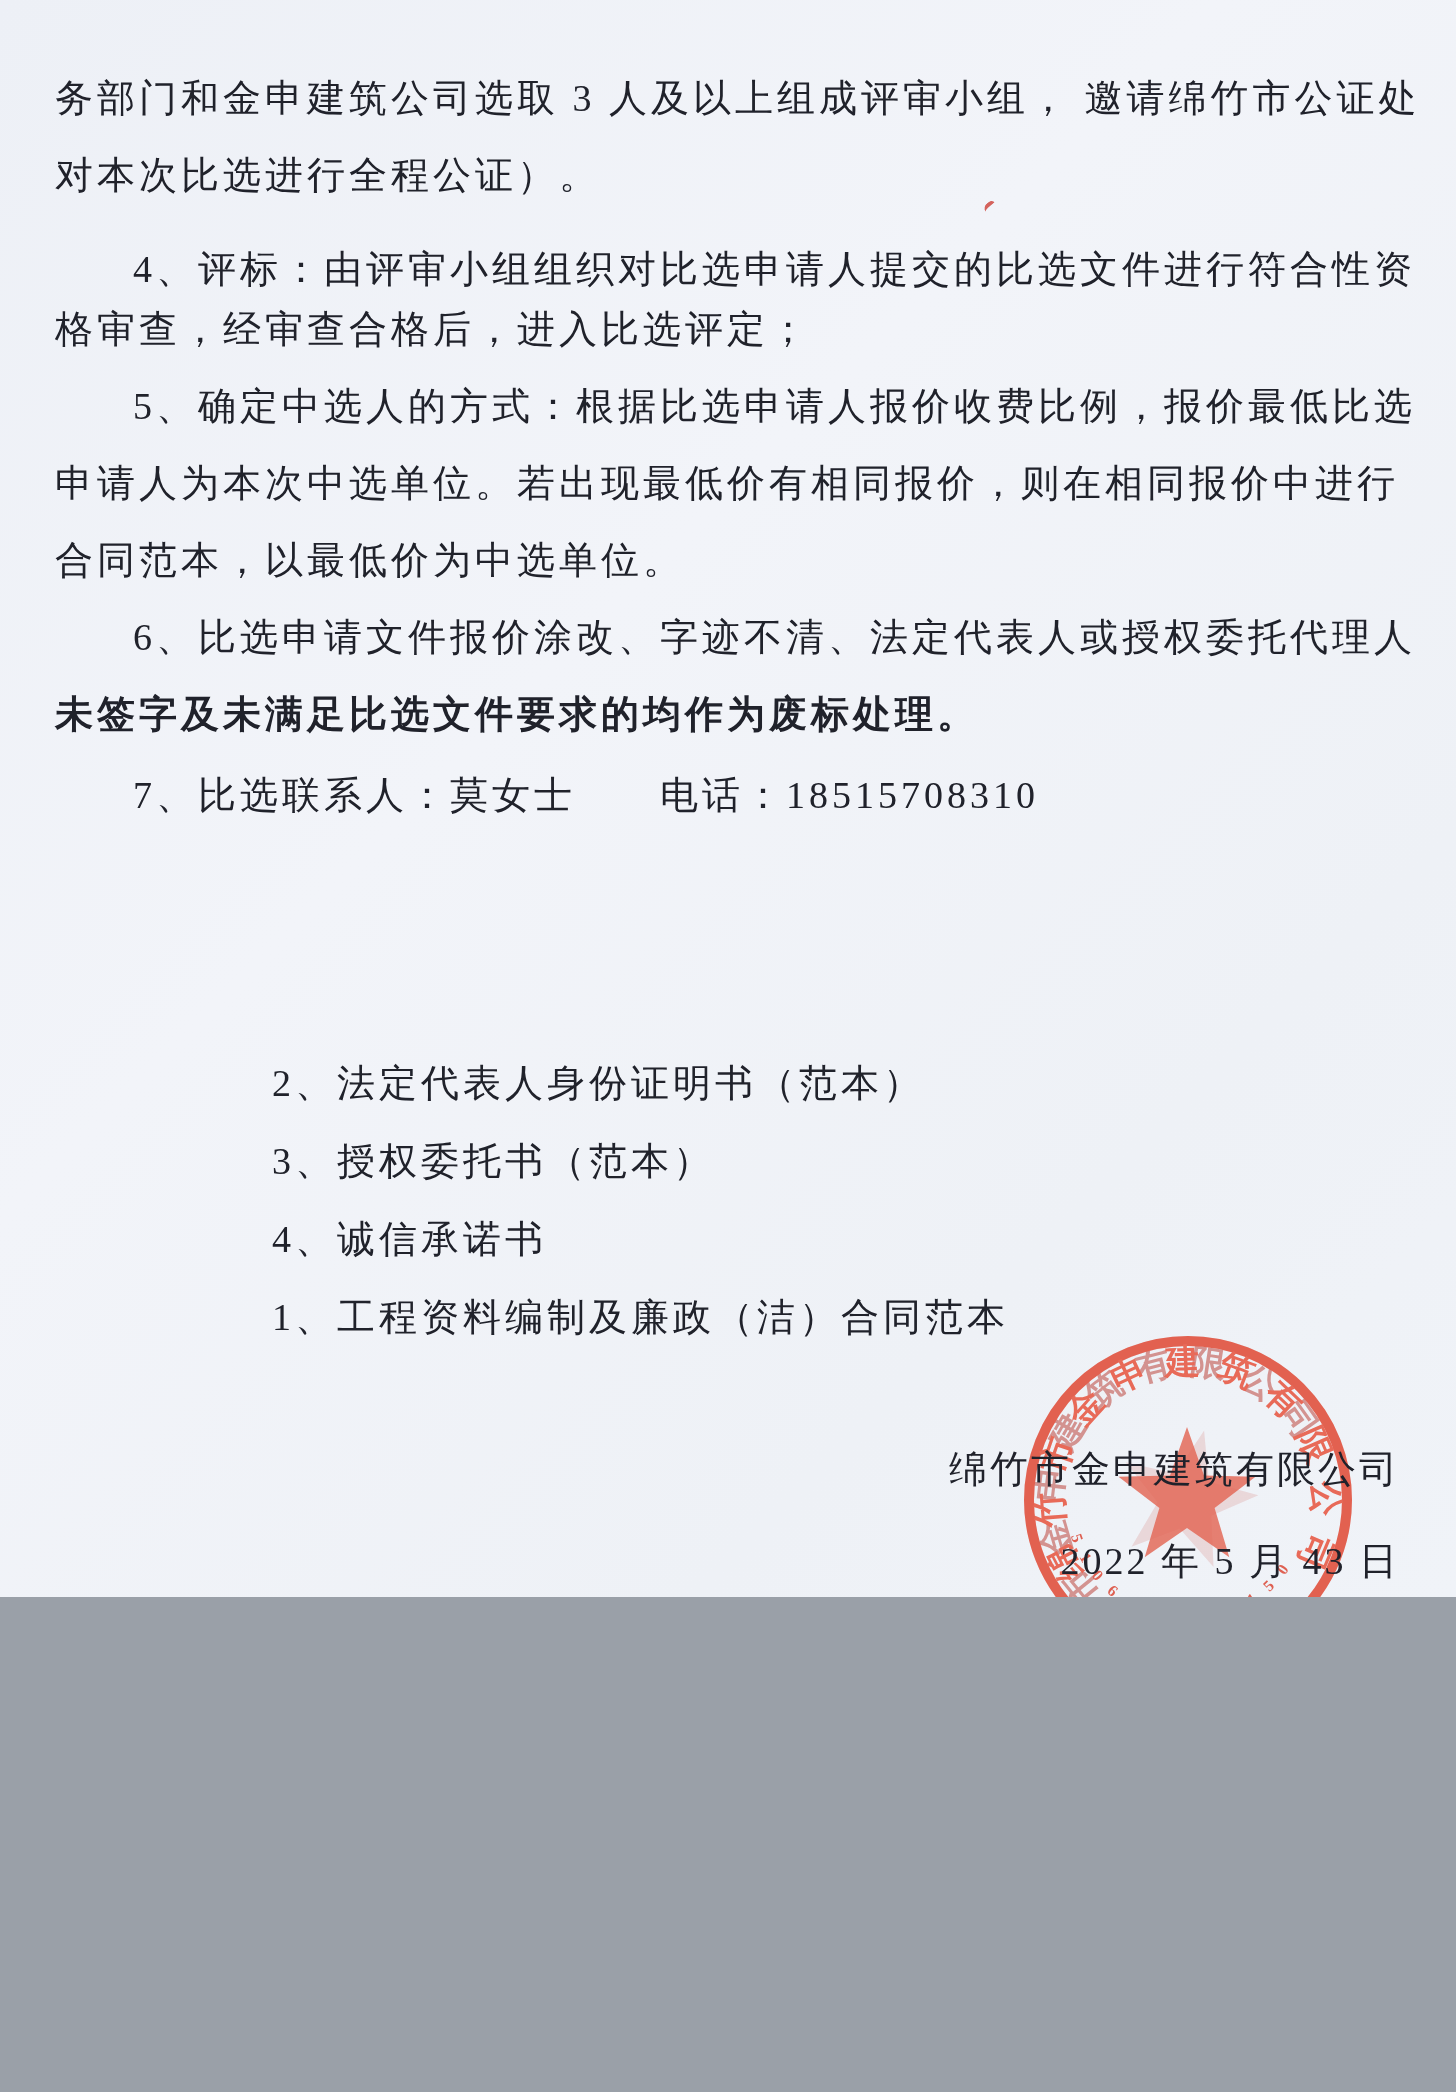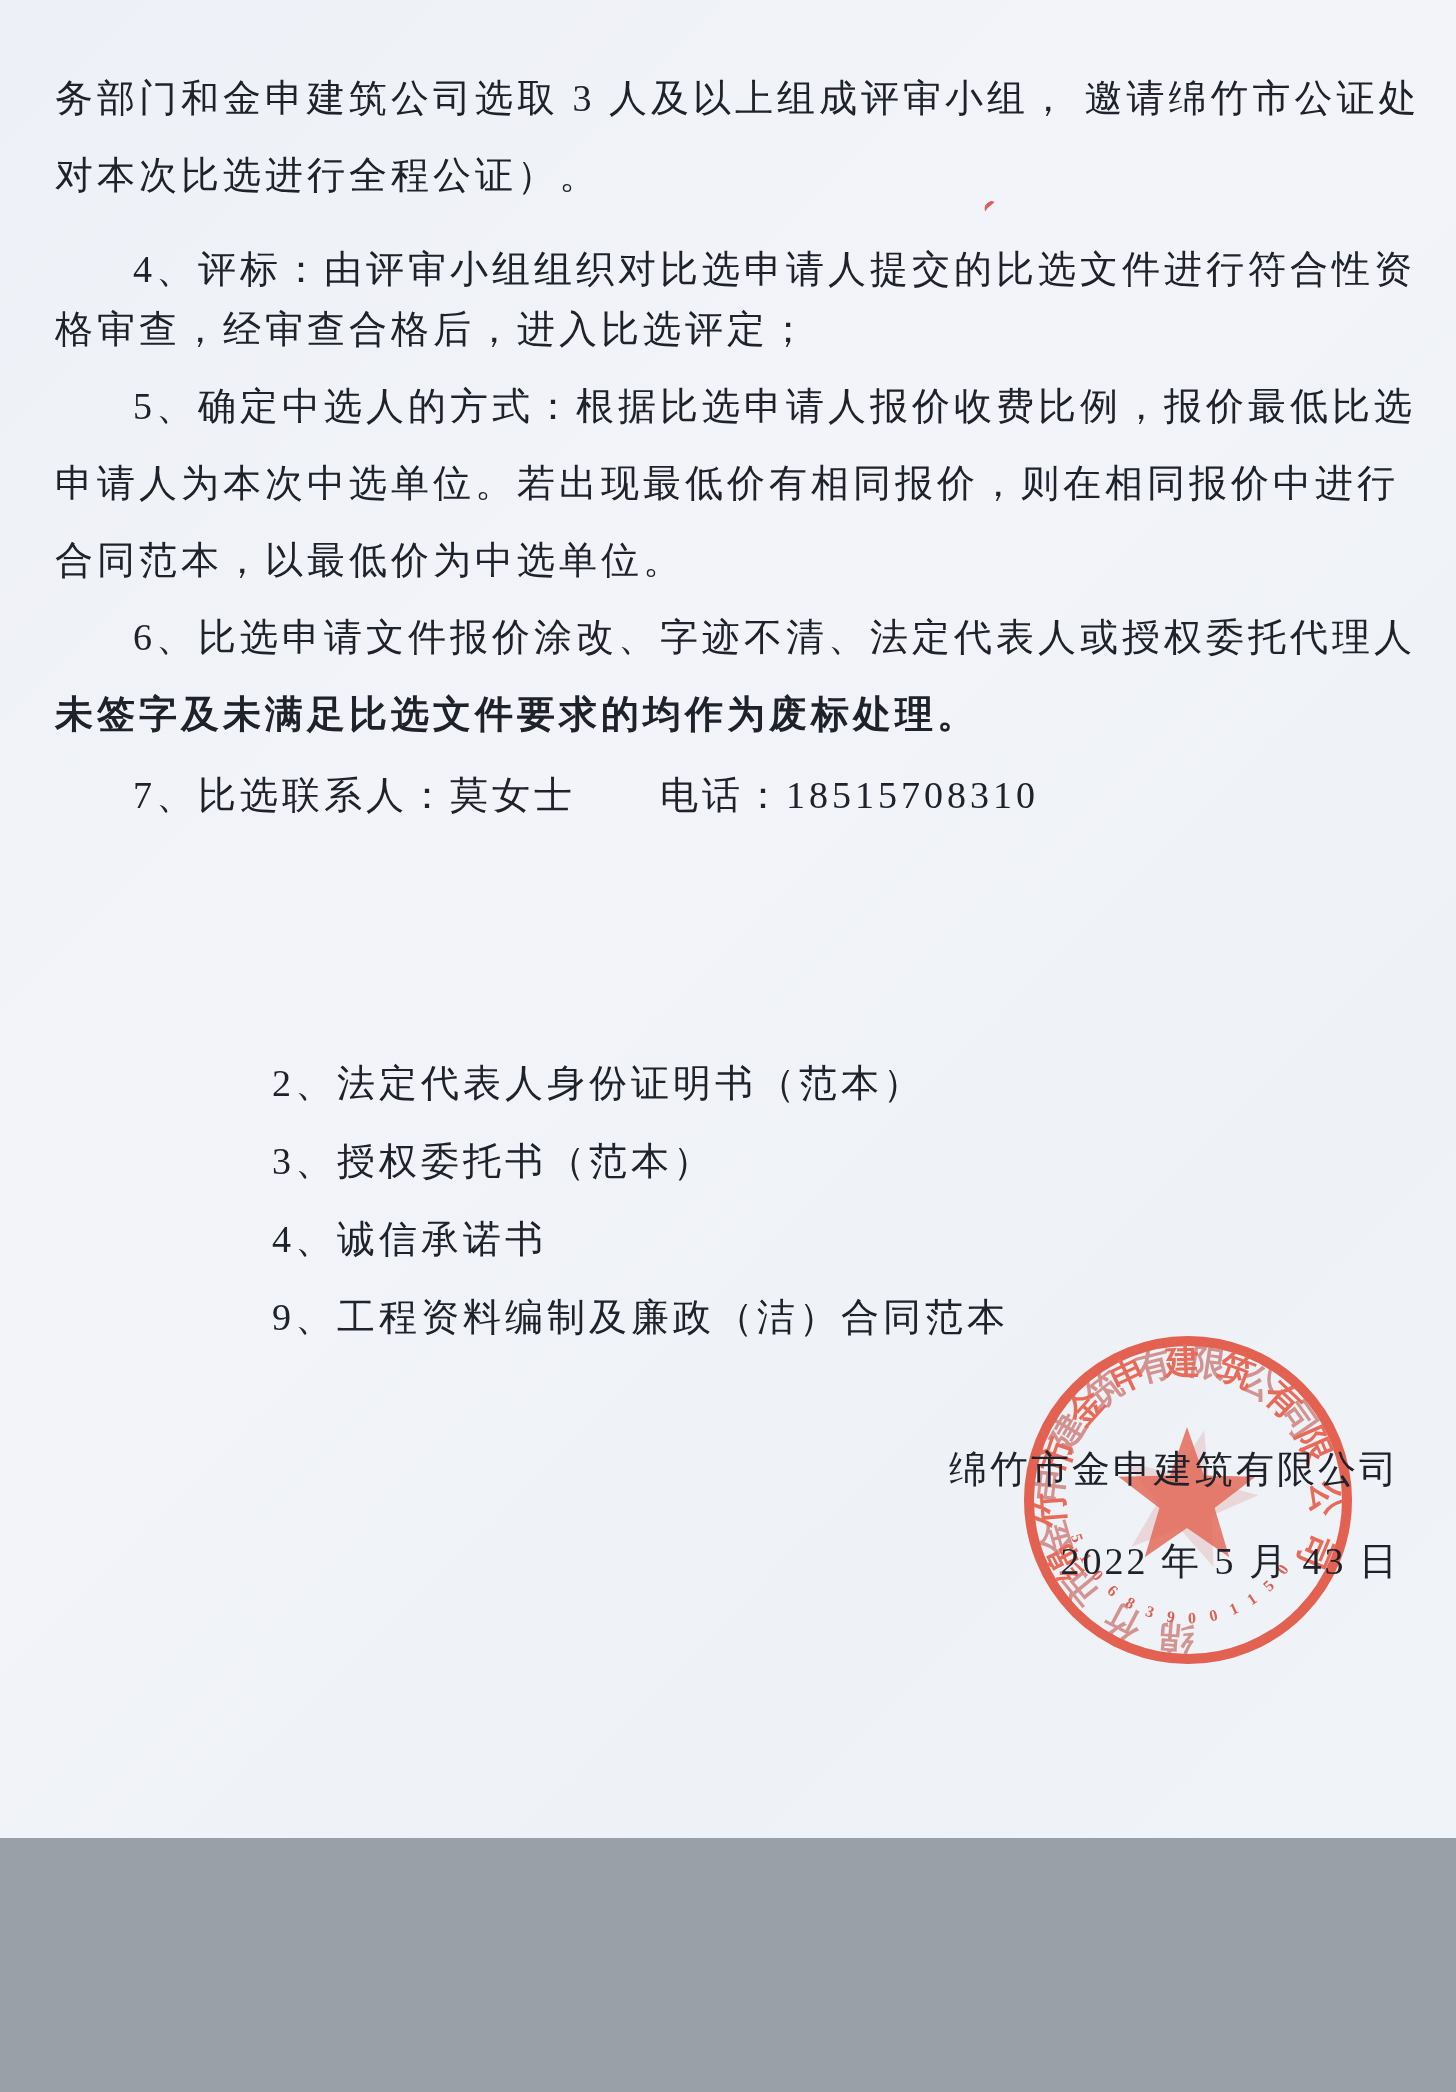--- a/index.html
+++ b/index.html
@@ -1,18 +1,18 @@
 <!DOCTYPE html>
 <html><head>
 <meta charset="utf-8">
 <style>
   html,body{margin:0;padding:0;background:#9aa0a8;}
   .page{
     position:relative;
-    width:1456px;height:1838px;
+    width:1456px;height:1597px;
     margin:0 auto;
     background:linear-gradient(135deg,#edf0f6 0%,#f2f4f9 40%,#eef1f6 75%,#f0f3f8 100%);
     font-family:"Liberation Serif","DejaVu Serif",serif;
     color:#20222b;
     overflow:hidden;
   }
   .line{
     position:absolute;
     font-size:38px;
     letter-spacing:4px;
@@ -63,21 +63,21 @@
   <div class="line" style="left:133px;top:383px;">5、确定中选人的方式：根据比选申请人报价收费比例，报价最低比选</div>
   <div class="line" style="left:55px;top:460px;">申请人为本次中选单位。若出现最低价有相同报价，则在相同报价中进行</div>
   <div class="line" style="left:55px;top:537px;">合同范本，以最低价为中选单位。</div>
   <div class="line" style="left:133px;top:614px;">6、比选申请文件报价涂改、字迹不清、法定代表人或授权委托代理人</div>
   <div class="line" style="left:55px;top:691px;font-weight:bold;">未签字及未满足比选文件要求的均作为废标处理。</div>
   <div class="line" style="left:133px;top:772px;">7、比选联系人：莫女士　　电话：18515708310</div>
 
   <div class="line" style="left:272px;top:1060px;">2、法定代表人身份证明书（范本）</div>
   <div class="line" style="left:272px;top:1138px;">3、授权委托书（范本）</div>
   <div class="line" style="left:272px;top:1216px;">4、诚信承诺书</div>
-  <div class="line" style="left:272px;top:1294px;">9、工程资料编制及廉政（洁）合同范本</div>
+  <div class="line" style="left:272px;top:1294px;">1、工程资料编制及廉政（洁）合同范本</div>
 
   <svg class="seal" width="352" height="352" viewBox="0 0 352 352" aria-hidden="true">
     <defs>
       <path id="arcTop" d="M 73,248 A 126,126 0 1 1 279,248" fill="none"></path>
       <path id="arcBottom" d="M 59,212 A 122,122 0 0 0 293,212" fill="none"></path>
     </defs>
 
     <g class="ghost" transform="rotate(-58 176 176)">
       <circle class="ring" cx="176" cy="176" r="159"></circle>
       <text class="ring-text" textLength="540" lengthAdjust="spacing">

